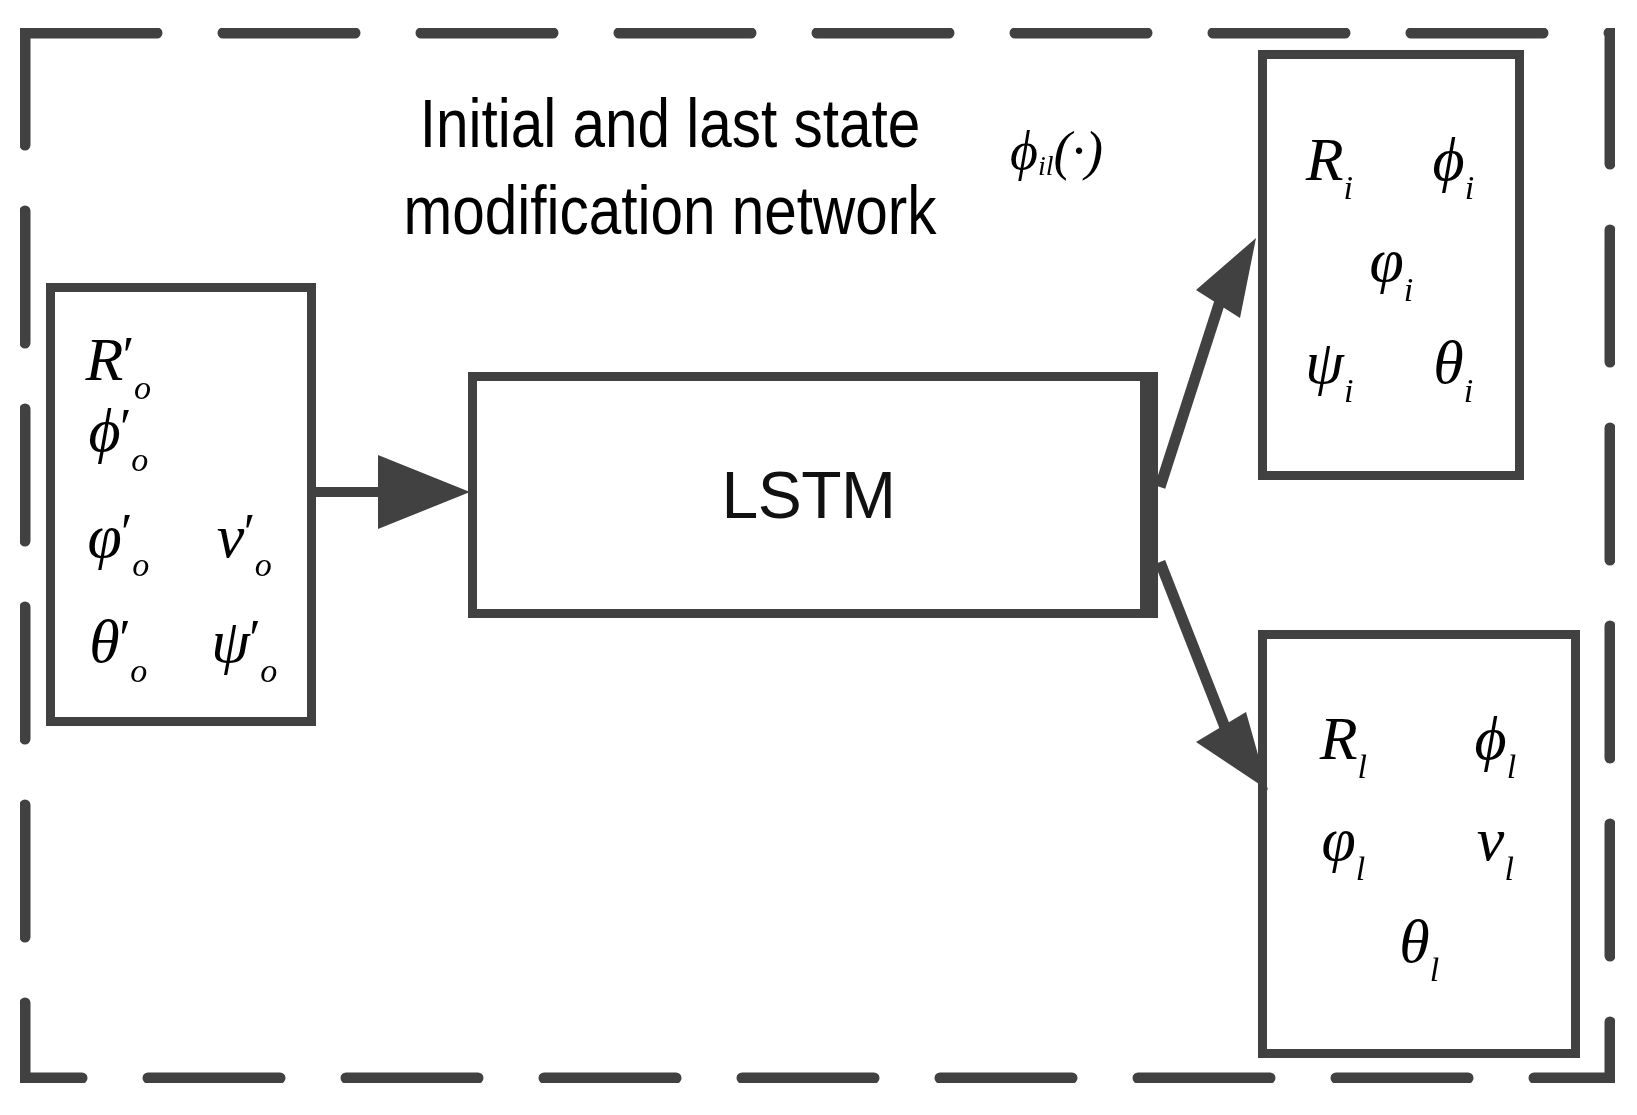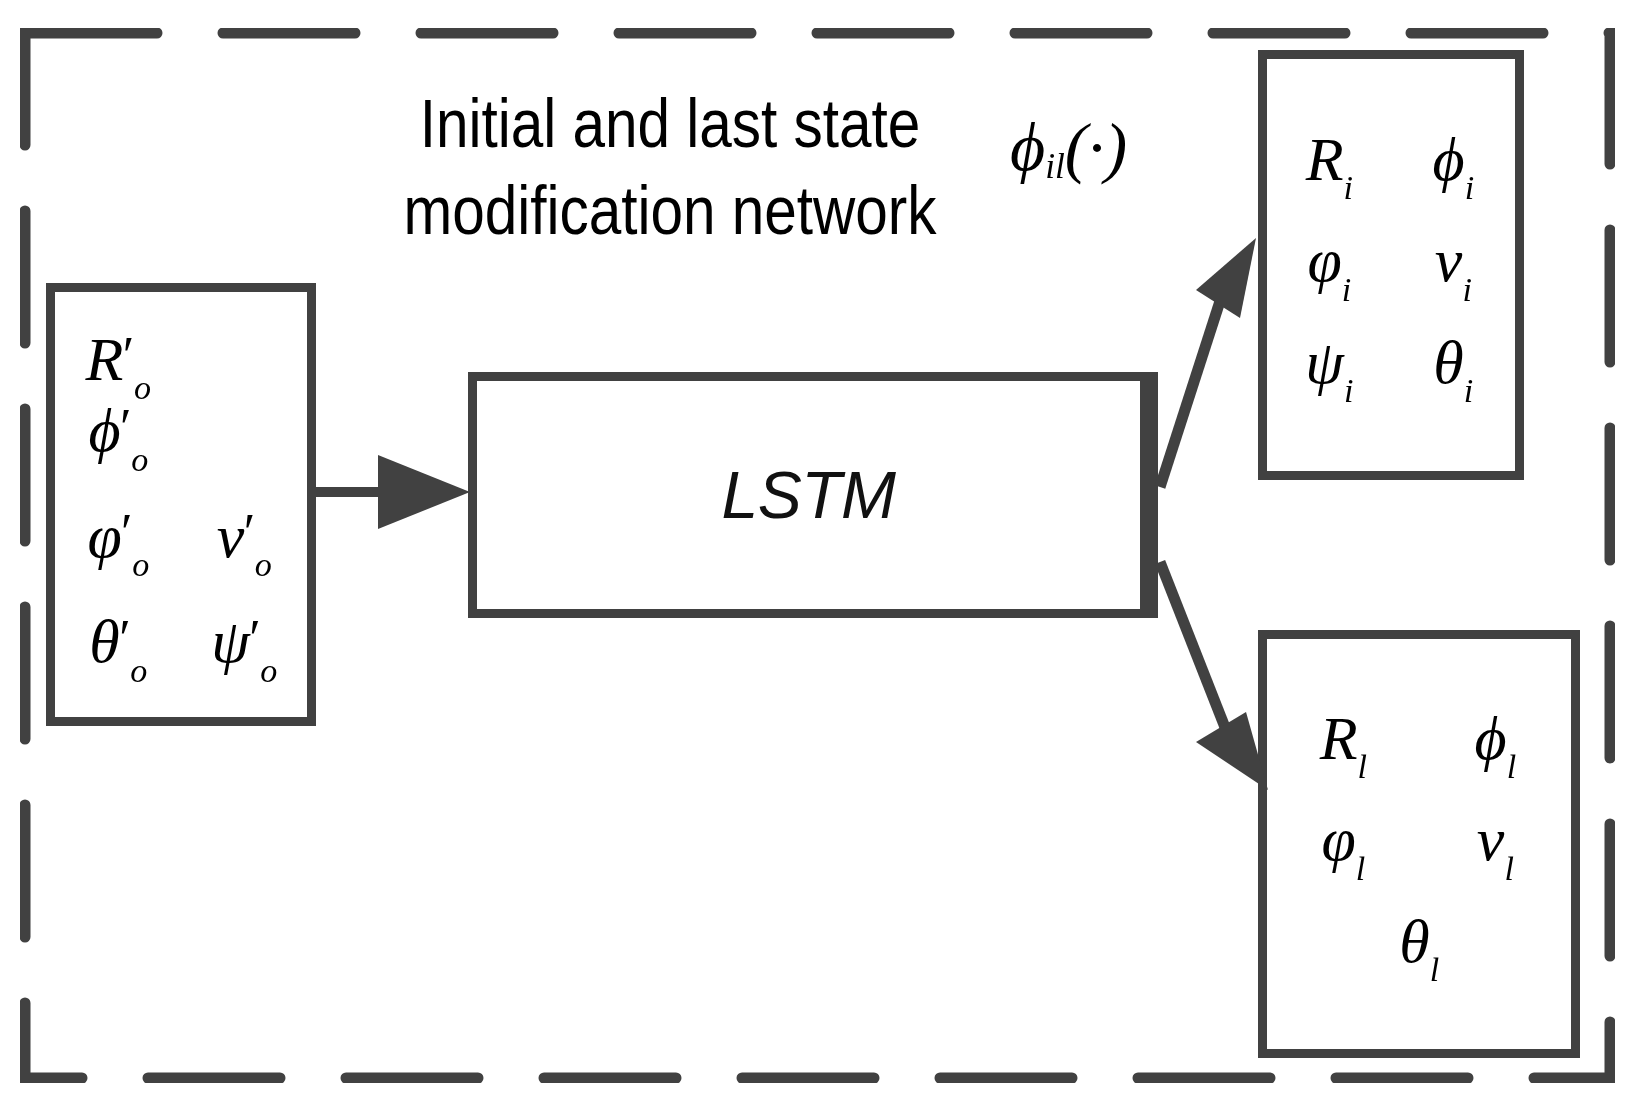--- a/index.html
+++ b/index.html
@@ -74,21 +74,20 @@
     top: -0.12em;
     letter-spacing: -0.02em;
   }
   .var-cell .glyph { letter-spacing: -0.01em; }
 
   
   #module-box {
     display: flex;
     flex-direction: row;
     align-items: stretch;
-    font-style: italic;
   }
   .module-half {
     flex: 1 1 0;
     display: flex;
     align-items: center;
     justify-content: center;
     font-family: "Liberation Sans", sans-serif;
     font-size: 66px;
     color: #111111;
     letter-spacing: -0.5px;
@@ -110,24 +109,24 @@
     font-size: 68px;
     line-height: 1.28;
     color: #000000;
     transform: scaleX(0.86);
     transform-origin: center top;
     white-space: nowrap;
   }
   #func-label {
     position: absolute;
     left: 1010px;
-    top: 108px;
+    top: 120px;
     font-family: "Liberation Serif", "DejaVu Serif", serif;
     font-style: italic;
-    font-size: 68px;
+    font-size: 54px;
     color: #000000;
     white-space: nowrap;
   }
   #func-label .sub {
     font-size: 0.52em;
     position: relative;
     top: 0.22em;
   }
   #func-label .paren { font-style: italic; }
 
@@ -177,21 +176,20 @@
     <div id="module-divider"></div>
   </div>
 
   <div class="solid-box var-box" style="left:1258px; top:50px; width:266px; height:430px;">
     <div class="var-row" style="margin-bottom:30px;">
       <div class="var-cell"><span class="glyph">R</span><span class="sub">i</span></div>
       <div class="var-cell"><span class="glyph">ϕ</span><span class="sub">i</span></div>
     </div>
     <div class="var-row" style="margin-bottom:30px;">
       <div class="var-cell"><span class="glyph">φ</span><span class="sub">i</span></div>
-      <div class="var-cell"><span class="glyph">v</span><span class="sub">i</span></div>
     </div>
     <div class="var-row">
       <div class="var-cell"><span class="glyph">ψ</span><span class="sub">i</span></div>
       <div class="var-cell"><span class="glyph">θ</span><span class="sub">i</span></div>
     </div>
   </div>
 
   <div class="solid-box var-box" style="left:1258px; top:630px; width:322px; height:428px;">
     <div class="var-row" style="margin-bottom:30px;">
       <div class="var-cell"><span class="glyph">R</span><span class="sub">l</span></div>

